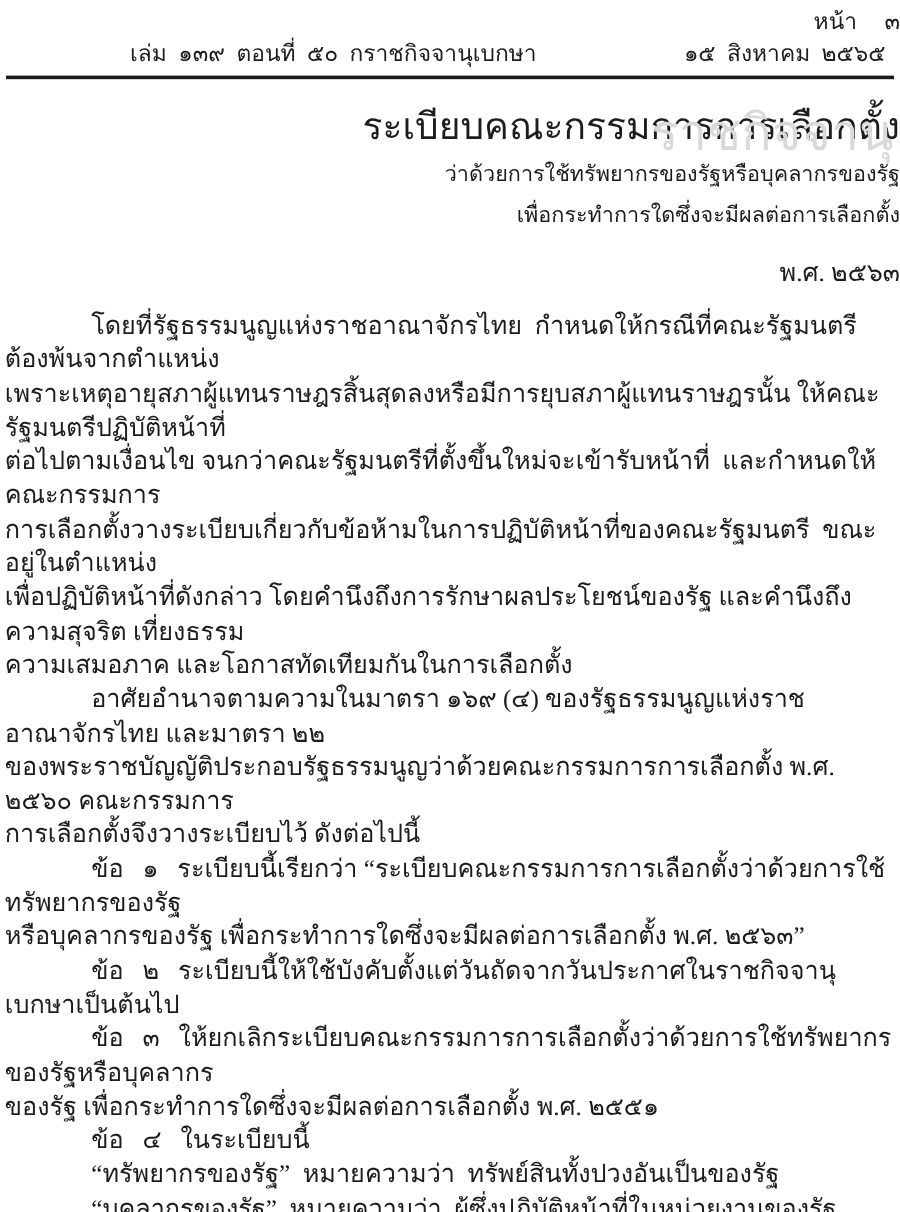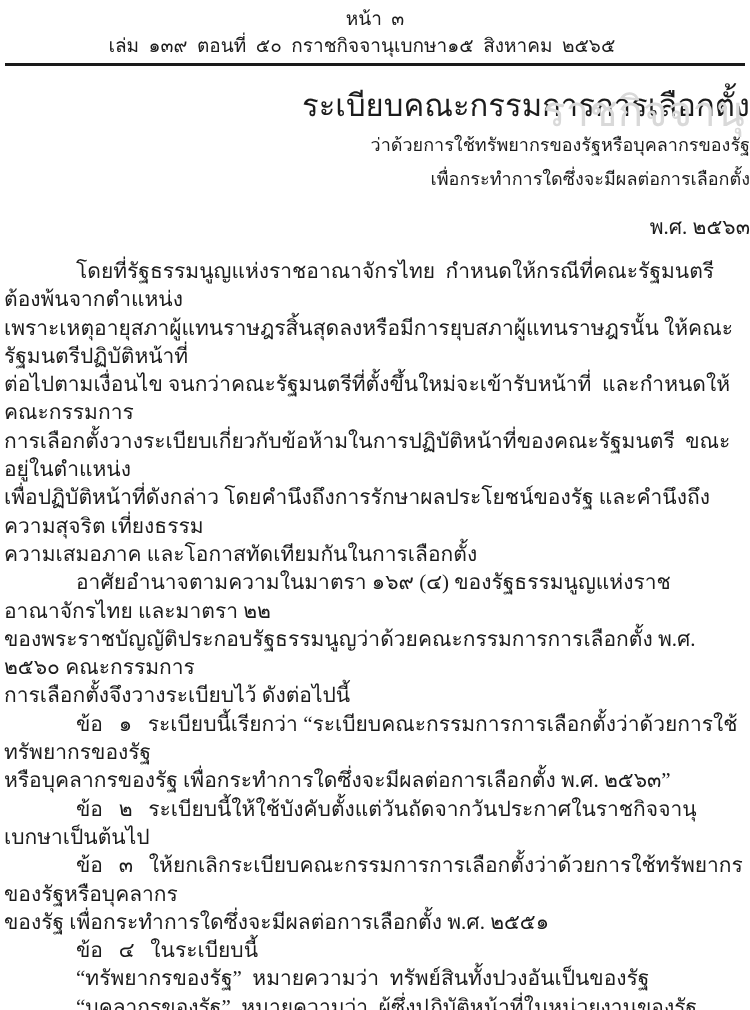--- a/index.html
+++ b/index.html
@@ -9,38 +9,39 @@
     background: #ffffff;
     color: #1c1c1c;
     font-family: "Liberation Serif", "DejaVu Serif", serif;
     position: relative;
     overflow: hidden;
   }
   .page { position: relative; width: 750px; height: 1010px; }
 
   
   .page-label {
-    text-align: center;
+    text-align: right;
     padding-top: 7px;
     font-size: 19px;
     line-height: 24px;
     white-space: pre-wrap;
+    font-family: Liberation Mono, monospace;
   }
   .header-row {
     display: grid;
     grid-template-columns: 1fr auto 1fr;
     align-items: baseline;
     padding: 0 12px;
     margin-top: 3px;
     font-size: 19px;
     line-height: 24px;
   }
   .header-row .left  { text-align: right;  white-space: pre-wrap; }
   .header-row .mid   { text-align: center; white-space: pre-wrap; }
-  .header-row .right { white-space: pre-wrap; }
+  .header-row .right { text-align: right; white-space: pre-wrap; }
   .header-rule {
     border: 0;
     border-top: 3px solid #1a1a1a;
     margin: 5px 5px 0 5px;
   }
 
   
   .ghost-watermark {
     position: absolute;
     left: 543px;

